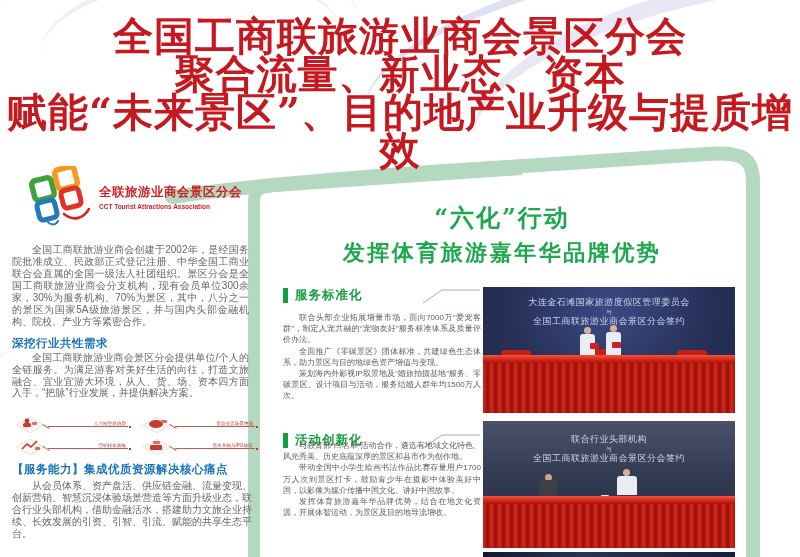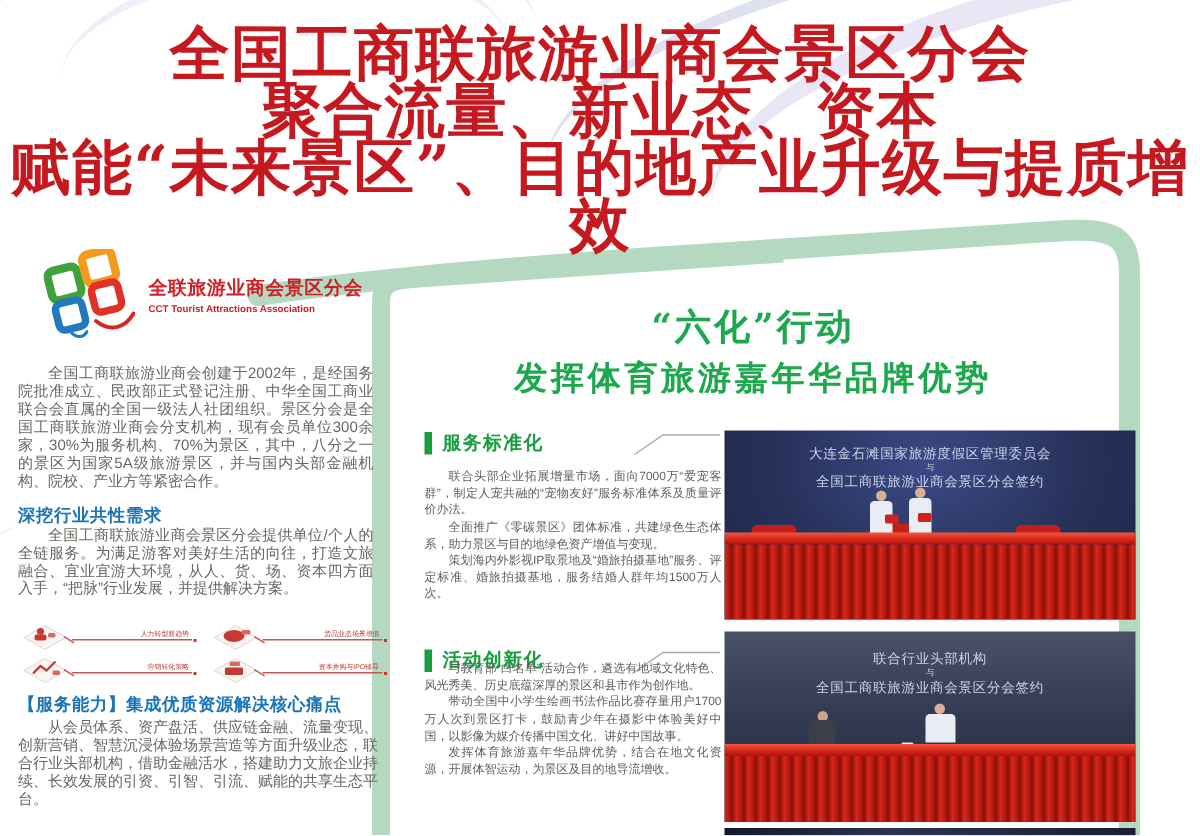--- a/index.html
+++ b/index.html
@@ -43,21 +43,21 @@
   .big-title .t2{font-size:22px;line-height:26px;letter-spacing:2.5px;margin-top:7px;}
   .csec{position:absolute;left:283px;width:198px;z-index:2;}
   .chead{display:flex;align-items:center;position:relative;height:16px;}
   .chead .bar{width:5px;height:15px;background:#189e3f;margin-right:7px;}
   .chead .txt{font-size:12.5px;font-weight:bold;color:#189e3f;letter-spacing:1px;}
   .chead svg{position:absolute;right:0;top:1px;}
   .cbody p{margin:0;font-size:8px;line-height:11.2px;color:#615d58;text-align:justify;text-indent:2em;}
   .cs1h{top:287px;} .cs1b{top:312px;}
   .cs2h{top:416px;} .cs2b{top:440px;}
   
-  .photo{position:absolute;left:483px;width:274px;overflow:hidden;z-index:2;}
+  .photo{position:absolute;left:483px;width:252px;overflow:hidden;z-index:2;}
   .ph1{top:287px;height:126px;background:radial-gradient(ellipse at 50% 18%,#3b4a86 0%,#273158 55%,#1d2545 100%);}
   .ph2{top:421px;height:127px;background:linear-gradient(180deg,#4a5269 0%,#323a52 45%,#262e46 100%);}
   .ph3{top:552px;height:5px;background:linear-gradient(90deg,#11182e,#2a3350 40%,#171e36);}
   .caption{position:absolute;left:0;width:100%;text-align:center;color:#ccd4ea;}
   .cap1{top:10px;} .cap2{top:13px;}
   .caption .c-big{font-size:9px;line-height:11px;letter-spacing:.5px;}
   .caption .c-sm{font-size:5.5px;line-height:8px;}
   .head{position:absolute;width:7px;height:7px;border-radius:50%;background:#d7b191;}
   .torso{position:absolute;border-radius:3px 3px 0 0;}
   .t-white{background:#e9ecf2;}
@@ -183,21 +183,21 @@
   <div class="csec chead cs1h">
     <div class="bar"></div>
     <div class="txt">服务标准化</div>
     <svg width="58" height="16" viewBox="0 0 58 16">
       <polyline points="0,15 19,2 57,2" stroke="#a9aea6" stroke-width="1" fill="none"></polyline>
     </svg>
   </div>
   <div class="csec cbody cs1b">
     <p>联合头部企业拓展增量市场，面向7000万“爱宠客群”，制定人宠共融的“宠物友好”服务标准体系及质量评价办法。</p>
     <p>全面推广《零碳景区》团体标准，共建绿色生态体系，助力景区与目的地绿色资产增值与变现。</p>
-    <p>策划海内外影视IP取景地及“婚旅拍摄基地”服务、评定标准、婚旅拍摄基地，服务结婚人群年均1500万人次。</p>
+    <p>策划海内外影视IP取景地及“婚旅拍摄基地”服务、零碳景区、设计项目与活动，服务结婚人群年均1500万人次。</p>
   </div>
 
   <div class="csec chead cs2h">
     <div class="bar"></div>
     <div class="txt">活动创新化</div>
     <svg width="58" height="16" viewBox="0 0 58 16">
       <polyline points="0,15 19,2 57,2" stroke="#a9aea6" stroke-width="1" fill="none"></polyline>
     </svg>
   </div>
   <div class="csec cbody cs2b">

